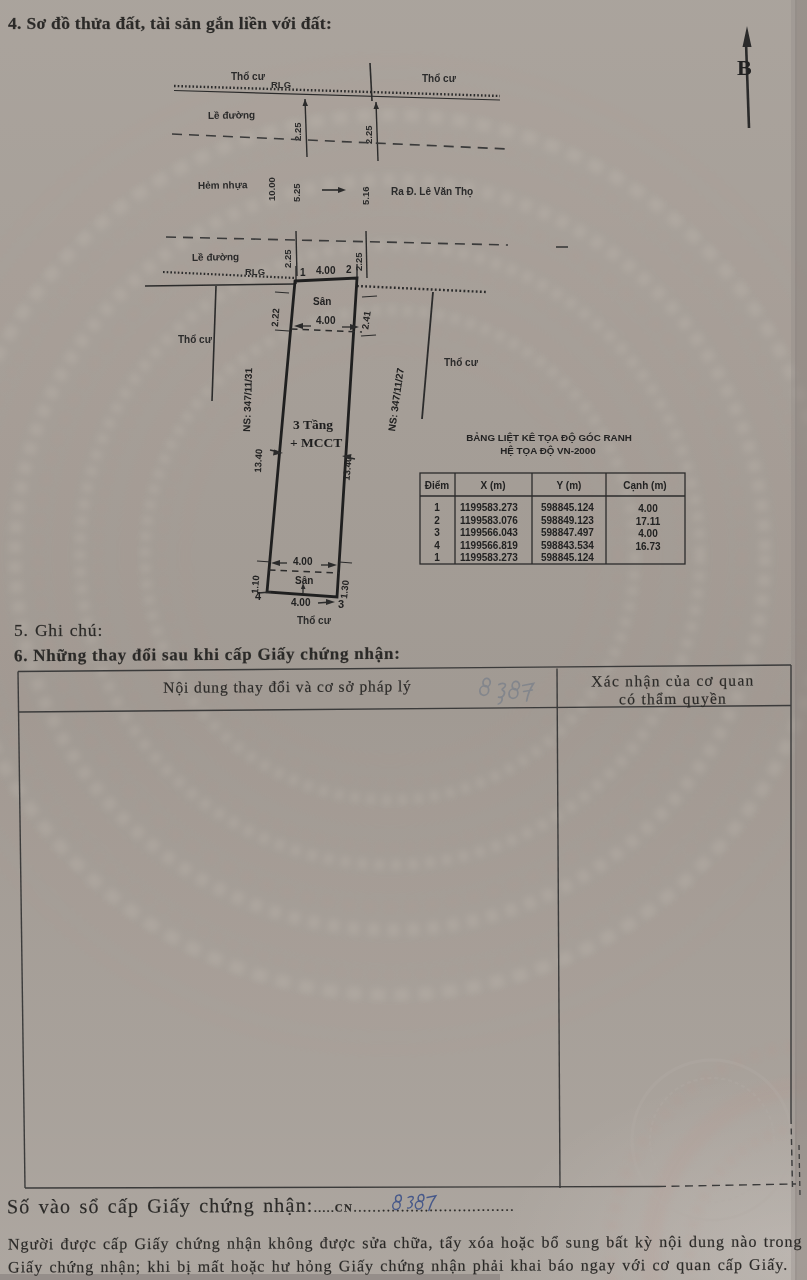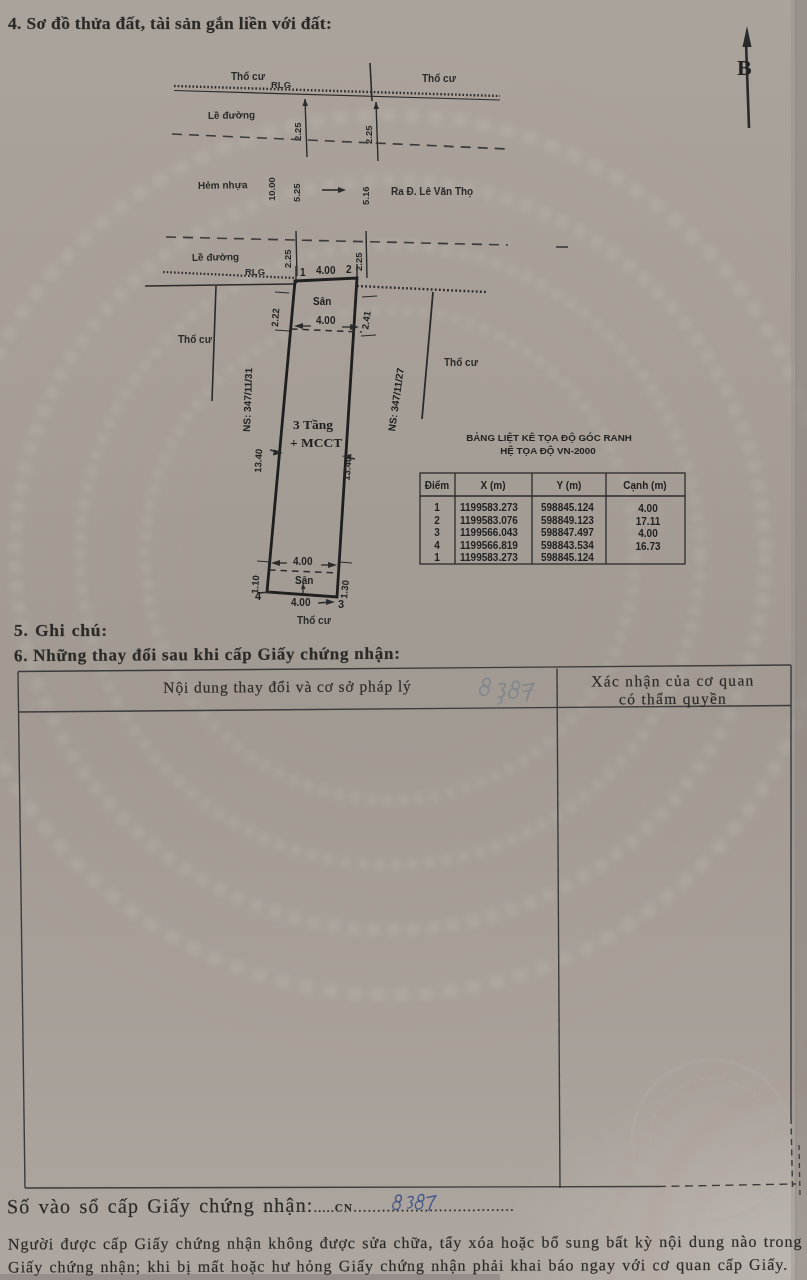--- a/index.html
+++ b/index.html
@@ -290,21 +290,21 @@
 </g>
 
 <g font-size="10" font-weight="bold" fill="#222" text-anchor="middle">
   <text x="648" y="512">4.00</text>
   <text x="648" y="525">17.11</text>
   <text x="648" y="537">4.00</text>
   <text x="648" y="550">16.73</text>
 </g>
 </svg>
 
-<div class="abs serif" style="left:14px;top:620px;font-size:17.5px;font-weight:bold;letter-spacing:0.8px;word-spacing:1px;">5. Ghi chú:</div>
+<div class="abs serif" style="left:14px;top:620px;font-size:17.5px;font-weight:normal;letter-spacing:0.8px;word-spacing:1px;">5. Ghi chú:</div>
 
 <div class="abs serif" style="left:14px;top:645px;font-size:17px;font-weight:bold;letter-spacing:0.75px;transform:rotate(-0.35deg);">6. Những thay đổi sau khi cấp Giấy chứng nhận:</div>
 
 <svg class="abs" style="left:0;top:640px;" width="807" height="560" viewBox="0 640 807 560" fill="none">
   <g stroke="#3b3b3b" stroke-width="1.4">
     <line x1="18" y1="671.5" x2="791" y2="665"></line>
     <line x1="19" y1="712" x2="791" y2="705.5"></line>
     <line x1="18" y1="671.5" x2="25" y2="1188"></line>
     <line x1="557" y1="668.5" x2="560" y2="1188"></line>
     <line x1="791" y1="665" x2="791" y2="1118"></line>

